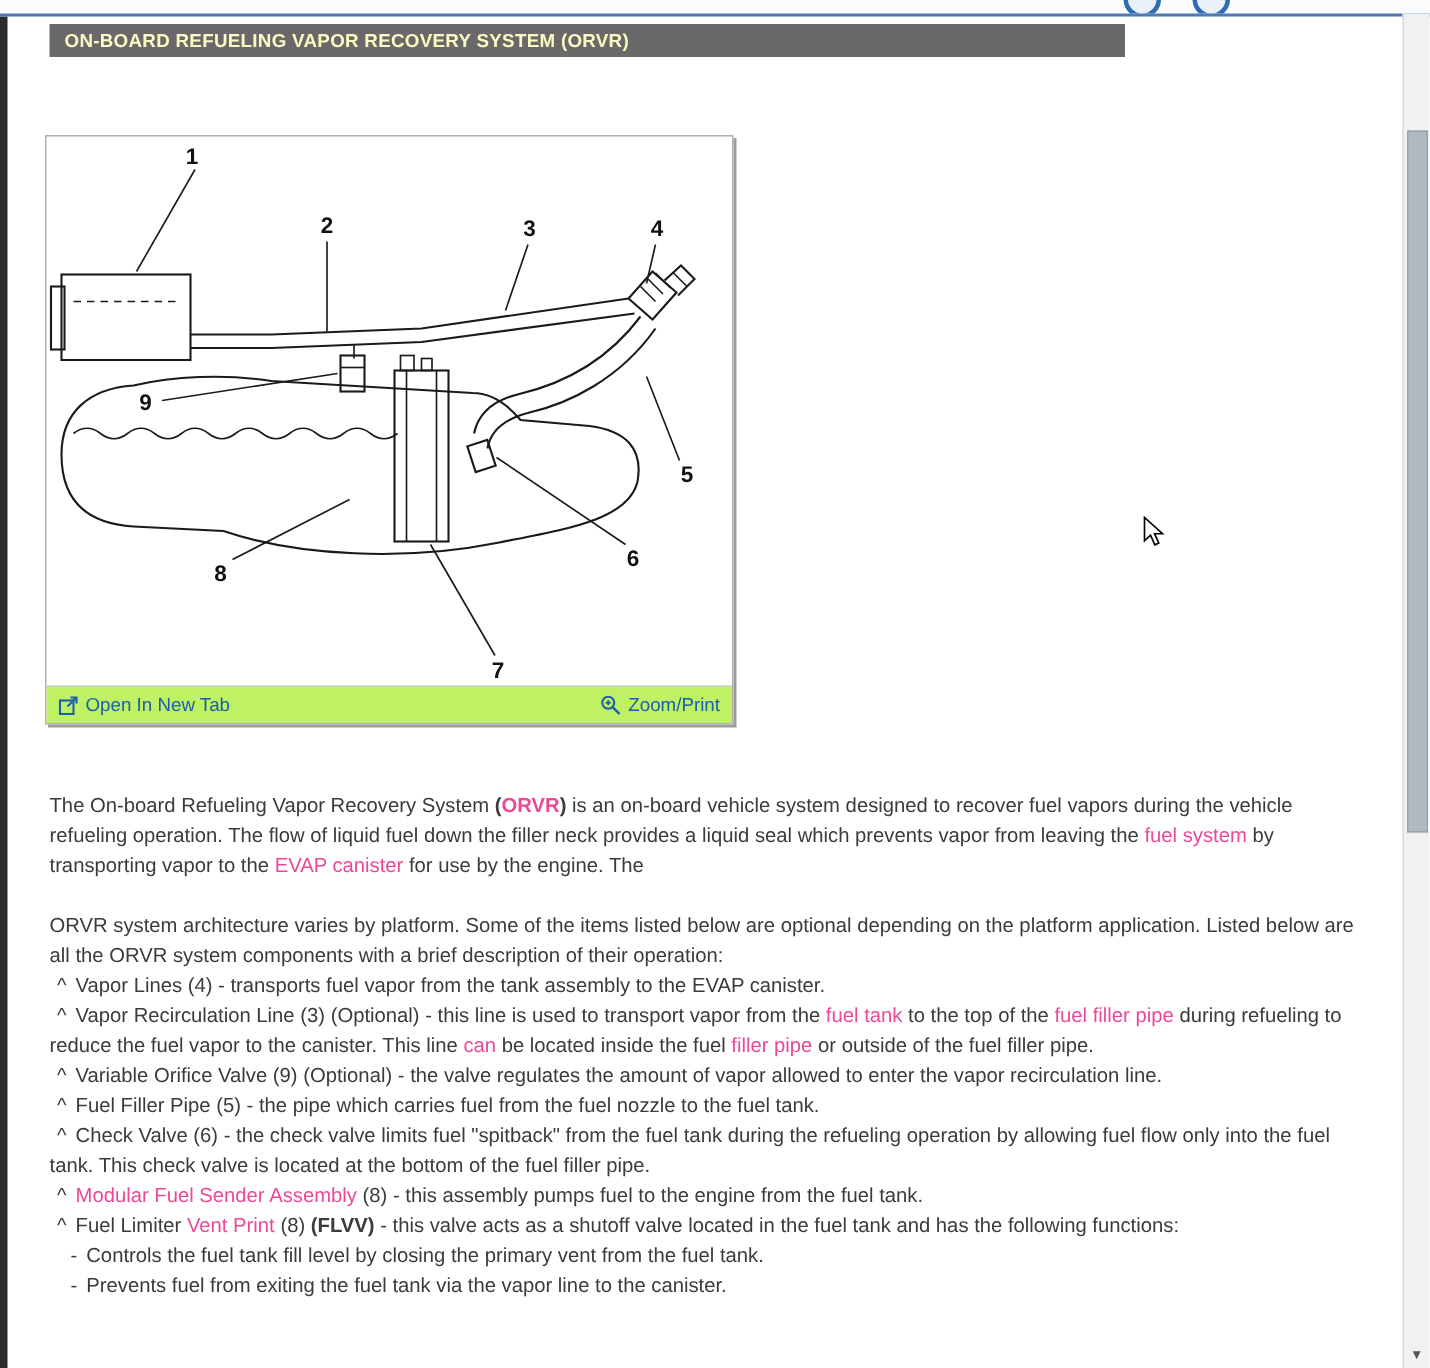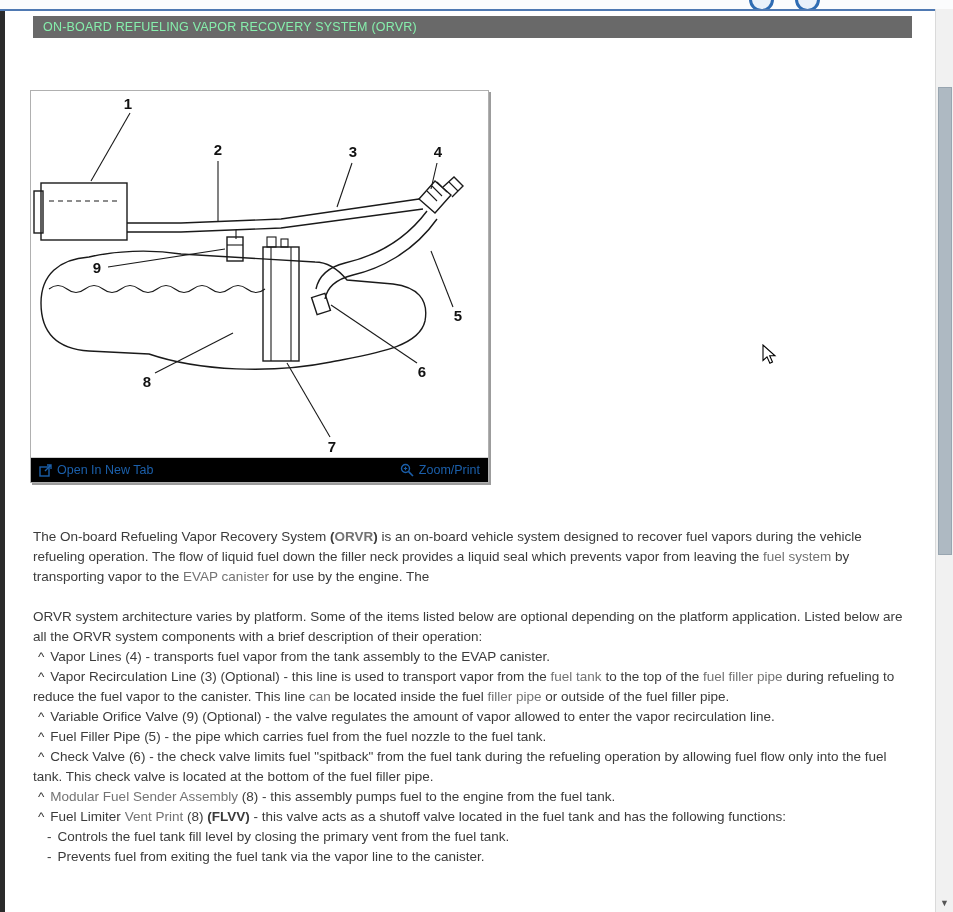--- a/index.html
+++ b/index.html
@@ -9,44 +9,44 @@
     font-family:"Liberation Sans","DejaVu Sans",sans-serif;
   }
   
   .top-strip{position:absolute;top:0;left:0;width:953px;height:9px;background:#fbfcfd;
     border-bottom:2px solid #4f79b2;overflow:hidden;z-index:6;}
   .circle-icon{position:absolute;top:-13px;width:19px;height:19px;border:3px solid #2f6cb3;
     border-radius:50%;background:#eaf1fa;}
   
   .left-edge{position:absolute;left:0;top:9px;width:5px;height:903px;background:#2b2b2b;z-index:5;}
   
-  .header-bar{position:absolute;left:33px;top:16px;width:879px;height:22px;background:#696969;
-    color:#86efac;font-size:12.5px;font-weight:normal;line-height:22px;padding-left:10px;
+  .header-bar{position:absolute;left:33px;top:16px;width:717px;height:22px;background:#696969;
+    color:#fef9c3;font-size:12.5px;font-weight:bold;line-height:22px;padding-left:10px;
     box-sizing:border-box;letter-spacing:.2px;}
   
   .figure-box{position:absolute;left:30px;top:90px;width:459px;height:393px;background:#ffffff;
     border:1px solid #b0b0b0;box-shadow:2px 2px 0 #9c9c9c;box-sizing:border-box;}
   .figure-canvas{position:absolute;left:0;top:0;right:0;bottom:25px;}
   .figure-footer{position:absolute;left:0;right:0;bottom:0;height:25px;border-top:1px solid #cfcfcf;
-    background:#000000;display:flex;align-items:center;justify-content:space-between;
+    background:#bef264;display:flex;align-items:center;justify-content:space-between;
     padding:0 8px;box-sizing:border-box;}
   .fig-link{color:#1b5faa;font-size:12.5px;display:flex;gap:5px;align-items:center;
     cursor:pointer;text-decoration:none;}
   .diag{stroke:#1a1a1a;fill:none;stroke-width:1.4;}
   .diag-thin{stroke:#1a1a1a;fill:none;stroke-width:1.1;}
   .callout{font-family:"Liberation Sans",sans-serif;font-size:15px;font-weight:bold;fill:#111;
     text-anchor:middle;}
   
   .article{position:absolute;left:33px;top:527px;width:880px;font-size:13.5px;line-height:20px;
     color:#3b3b3b;}
   .blk{margin:0;}
   .blk.para-spaced{margin-bottom:20px;}
   .blk.sub .marker{margin:0 6px 0 14px;}
   .blk.li .marker{margin:0 6px 0 5px;}
-  .lnk{color:#737373;text-decoration:none;cursor:pointer;}
+  .lnk{color:#ec4899;text-decoration:none;cursor:pointer;}
   .b{font-weight:bold;}
   
   .scrollbar{position:absolute;right:0;top:9px;width:18px;height:903px;background:#f1f1f1;
     border-left:1px solid #dadada;box-sizing:border-box;z-index:7;}
   .scroll-thumb{position:absolute;left:2px;top:78px;width:12px;height:466px;background:#aeb9c2;
     border:1px solid #98a5b0;}
   .scroll-down{position:absolute;bottom:1px;left:0;width:17px;height:16px;color:#555;
     font-size:9px;text-align:center;line-height:16px;cursor:pointer;}
   
   .cursor{position:absolute;left:762px;top:344px;z-index:9;}

